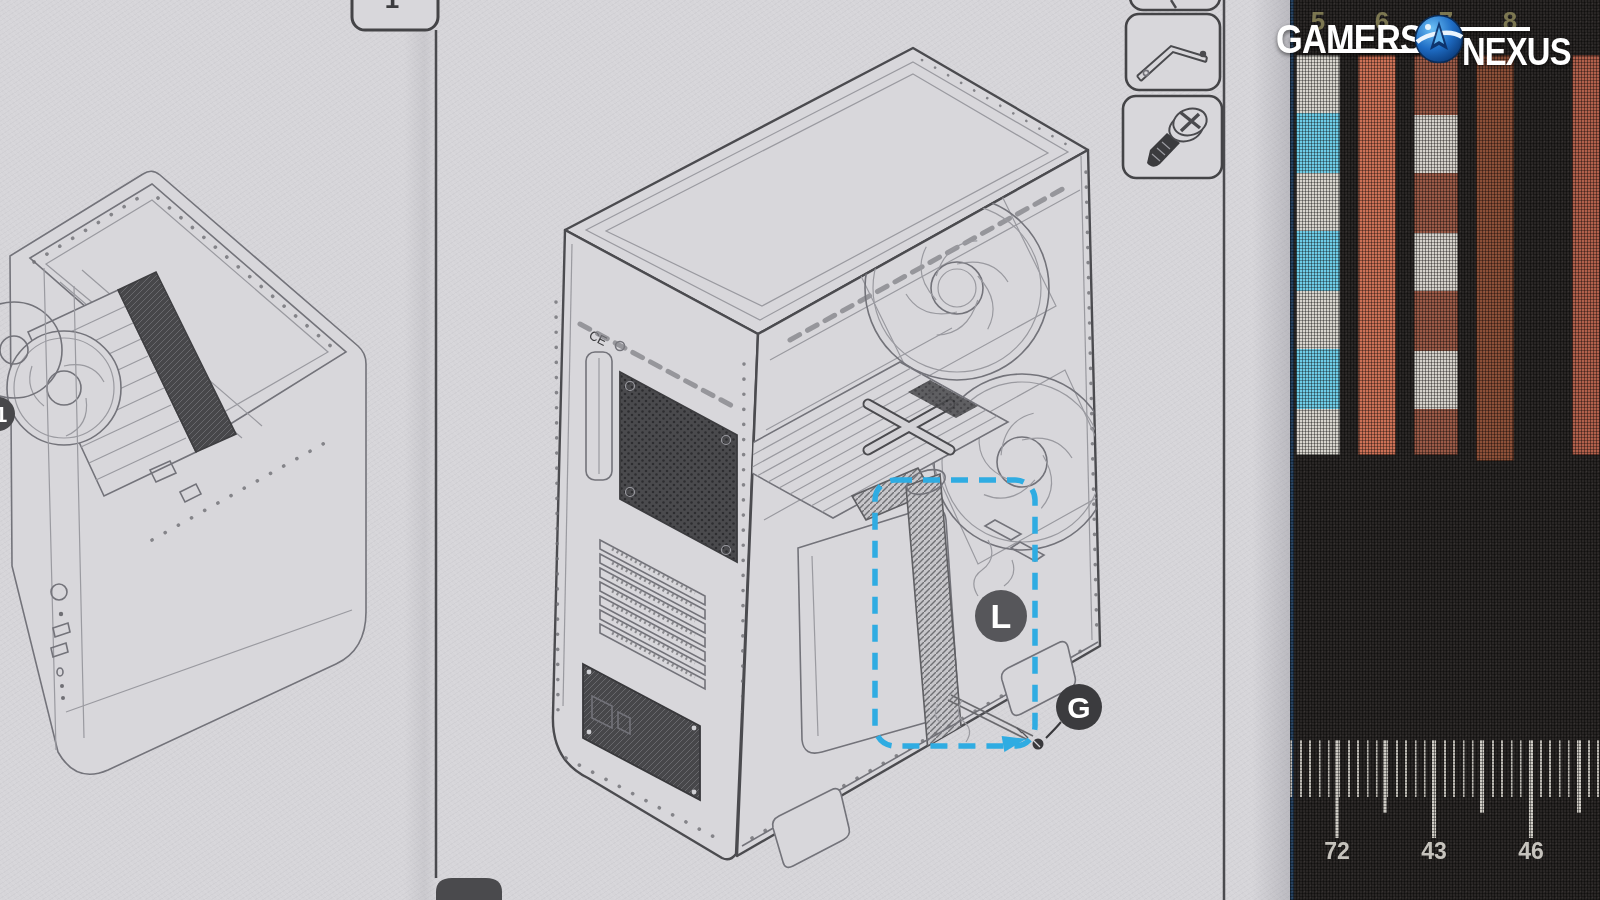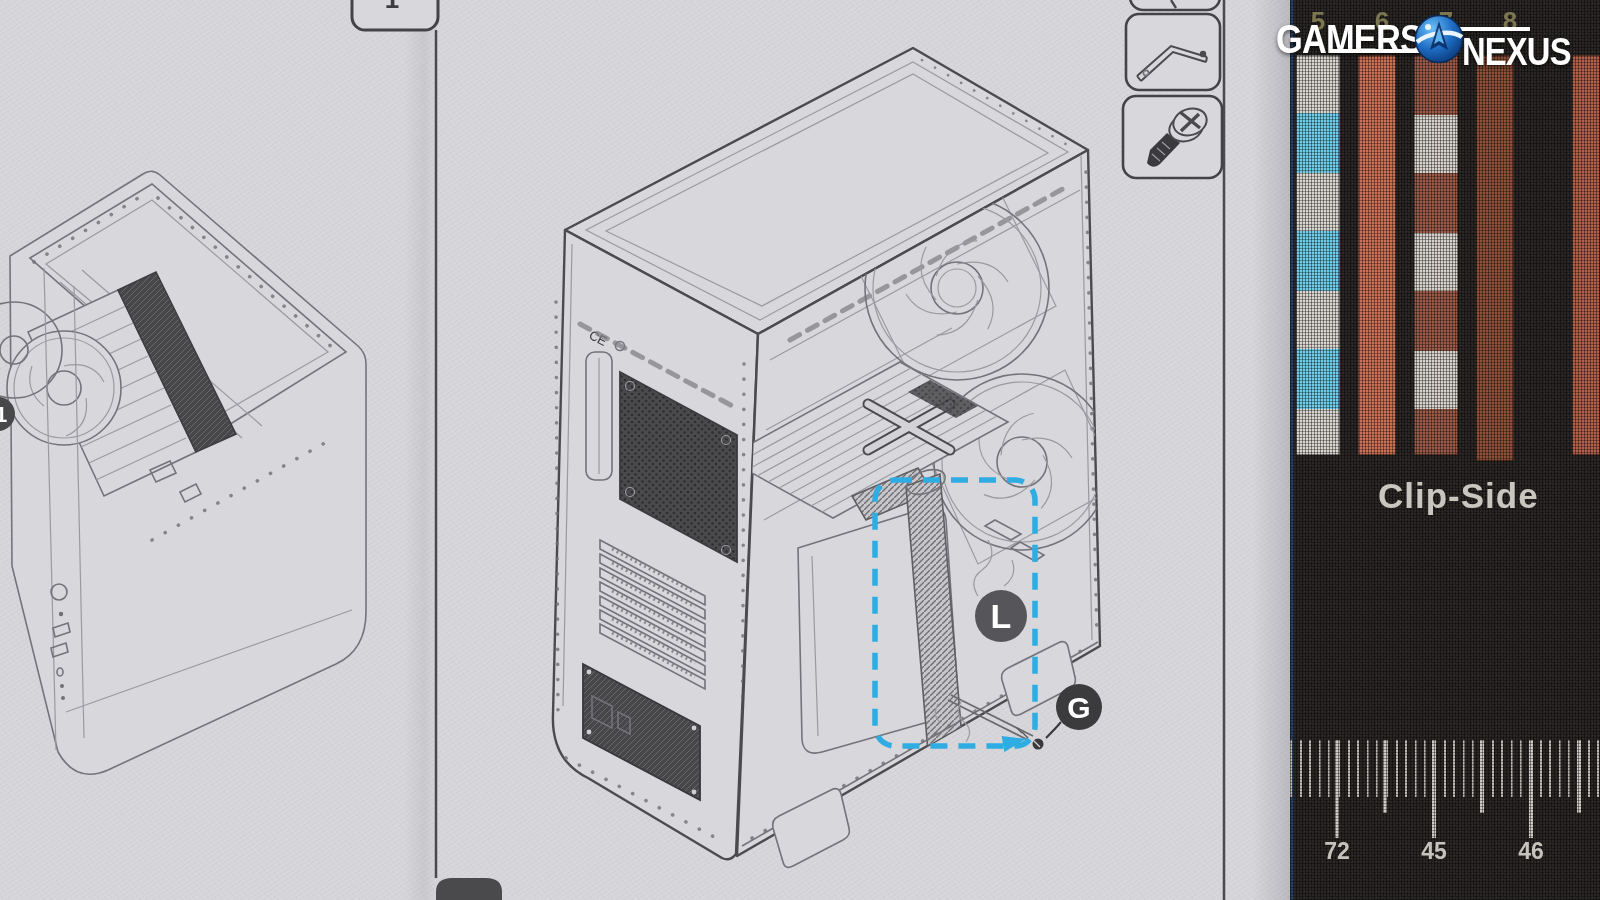--- a/index.html
+++ b/index.html
@@ -306,24 +306,23 @@
     <div class="tick mid" style="left:190px;"></div>
     <div class="tick mid" style="left:287px;"></div>
 
     <div class="weave"></div>
 
     <div class="top-num" style="left:8px;">5</div>
     <div class="top-num" style="left:72px;">6</div>
     <div class="top-num" style="left:136px;">7</div>
     <div class="top-num" style="left:200px;">8</div>
 
-    <div class="clip-side">Clip-Side</div>
 
     <div class="ruler-num" style="left:17px;">72</div>
-    <div class="ruler-num" style="left:114px;">45</div>
+    <div class="ruler-num" style="left:114px;">43</div>
     <div class="ruler-num" style="left:211px;">46</div>
   </div>
 
   <div class="gn-logo">
     <span class="gn-word gn-gamers">GAMERS</span>
     <div class="gn-underline"></div>
     <div class="gn-overline"></div>
     <svg class="gn-globe" width="50" height="50" viewBox="0 0 50 50">
       <defs>
         <radialGradient id="gg" cx="35%" cy="28%" r="80%">

